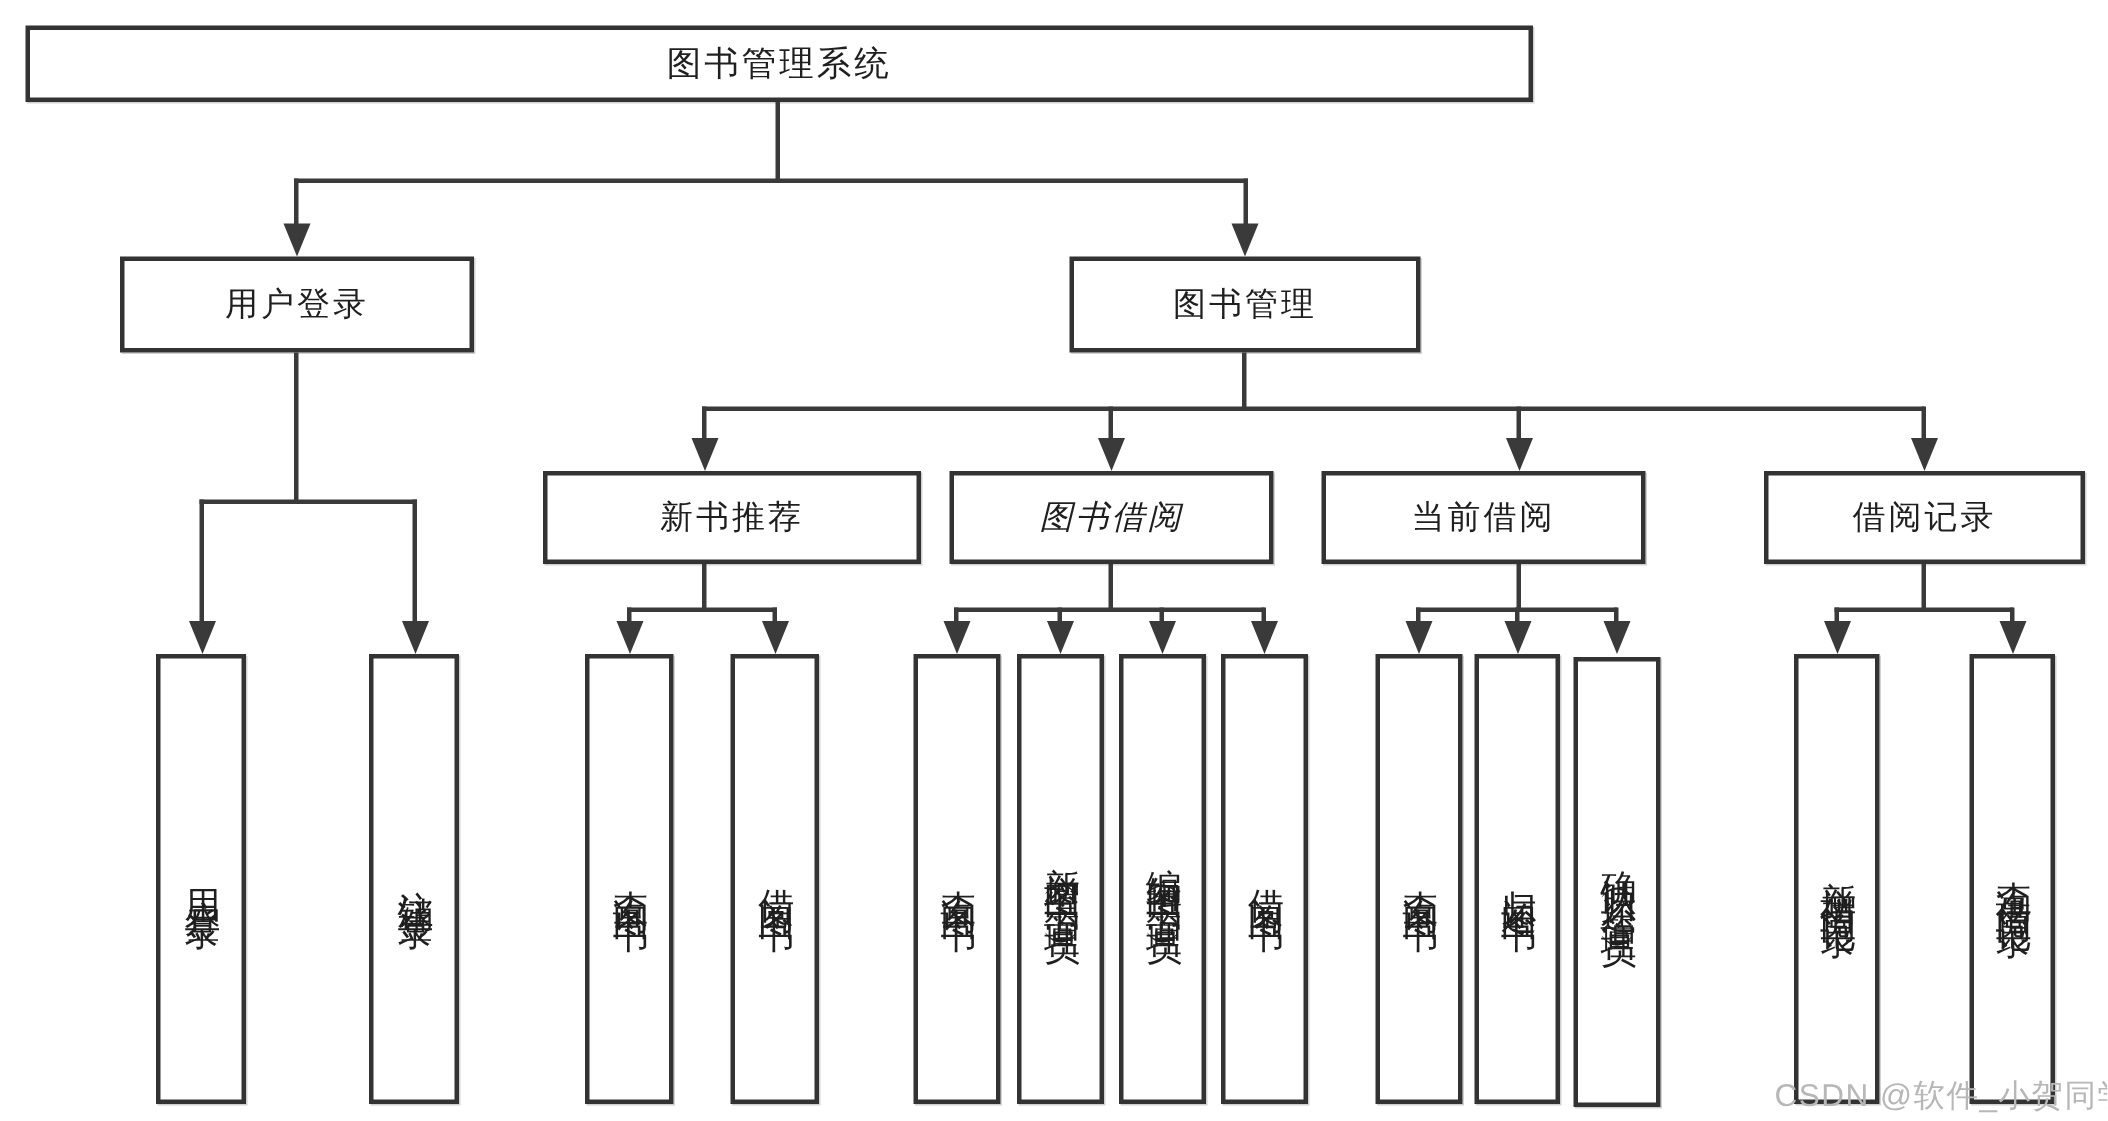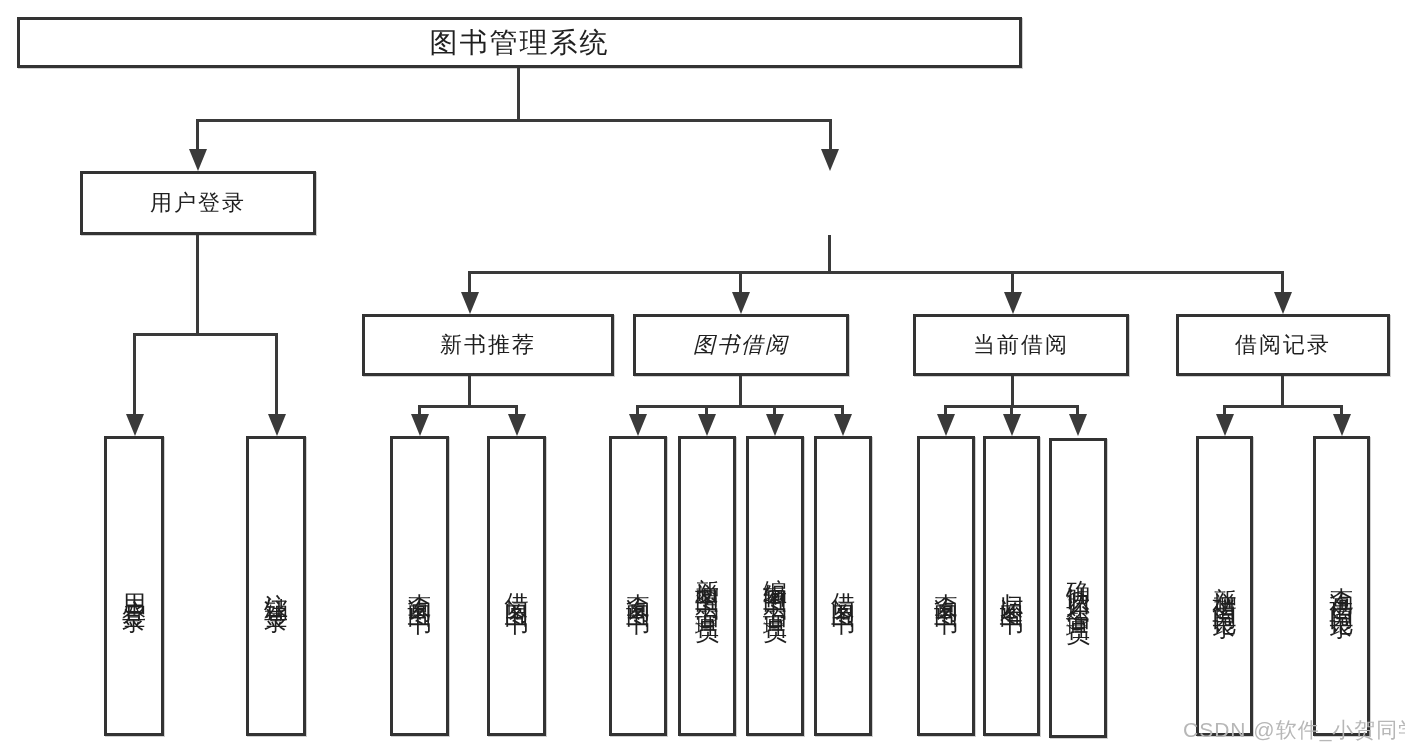--- a/index.html
+++ b/index.html
@@ -27,21 +27,21 @@
     align-items:center;
     justify-content:center;
     box-shadow:1px 1px 0 rgba(0,0,0,0.18);
   }
   .box-h span{
     font-size:22px;
     letter-spacing:2px;
     white-space:nowrap;
   }
   .box-root span{
-    font-size:28px;
+    font-size:23px;
   }
   .box-v span{
     writing-mode:vertical-rl;
     text-orientation:mixed;
     font-size:24px;
     letter-spacing:6px;
     line-height:1;
     white-space:nowrap;
   }
   .vline{
@@ -83,20 +83,23 @@
 
   <div class="vline" style="left:517px;top:68px;height:53px;"></div>
   <div class="hline" style="left:196px;top:119px;width:636px;"></div>
   <div class="vline" style="left:196px;top:119px;height:32px;"></div>
   <div class="arrowhead" style="left:189px;top:149px;"></div>
   <div class="vline" style="left:829px;top:119px;height:32px;"></div>
   <div class="arrowhead" style="left:821px;top:149px;"></div>
 
   <div class="box box-h" style="left:80px;top:171px;width:236px;height:64px;">
     <span>用户登录</span>
+  </div>
+  <div class="box box-h" style="left:713px;top:171px;width:234px;height:64px;">
+    <span>图书管理</span>
   </div>
 
   <div class="vline" style="left:196px;top:235px;height:101px;"></div>
   <div class="hline" style="left:133px;top:333px;width:145px;"></div>
   <div class="vline" style="left:133px;top:333px;height:82px;"></div>
   <div class="arrowhead" style="left:126px;top:414px;"></div>
   <div class="vline" style="left:275px;top:333px;height:82px;"></div>
   <div class="arrowhead" style="left:268px;top:414px;"></div>
 
   <div class="vline" style="left:828px;top:235px;height:38px;"></div>
@@ -109,21 +112,21 @@
   <div class="arrowhead" style="left:1004px;top:292px;"></div>
   <div class="vline" style="left:1281px;top:271px;height:21px;"></div>
   <div class="arrowhead" style="left:1274px;top:292px;"></div>
 
   <div class="box box-h" style="left:362px;top:314px;width:252px;height:62px;">
     <span>新书推荐</span>
   </div>
   <div class="box box-h" style="left:633px;top:314px;width:216px;height:62px;font-style:italic;">
     <span>图书借阅</span>
   </div>
-  <div class="box box-h" style="left:913px;top:314px;width:216px;height:62px;">
+  <div class="box box-h" style="left:881px;top:314px;width:216px;height:62px;">
     <span>当前借阅</span>
   </div>
   <div class="box box-h" style="left:1176px;top:314px;width:214px;height:62px;text-align:center;">
     <span>借阅记录</span>
   </div>
 
   <div class="vline" style="left:468px;top:376px;height:32px;"></div>
   <div class="hline" style="left:418px;top:405px;width:100px;"></div>
   <div class="vline" style="left:418px;top:405px;height:11px;"></div>
   <div class="arrowhead" style="left:411px;top:414px;"></div>

